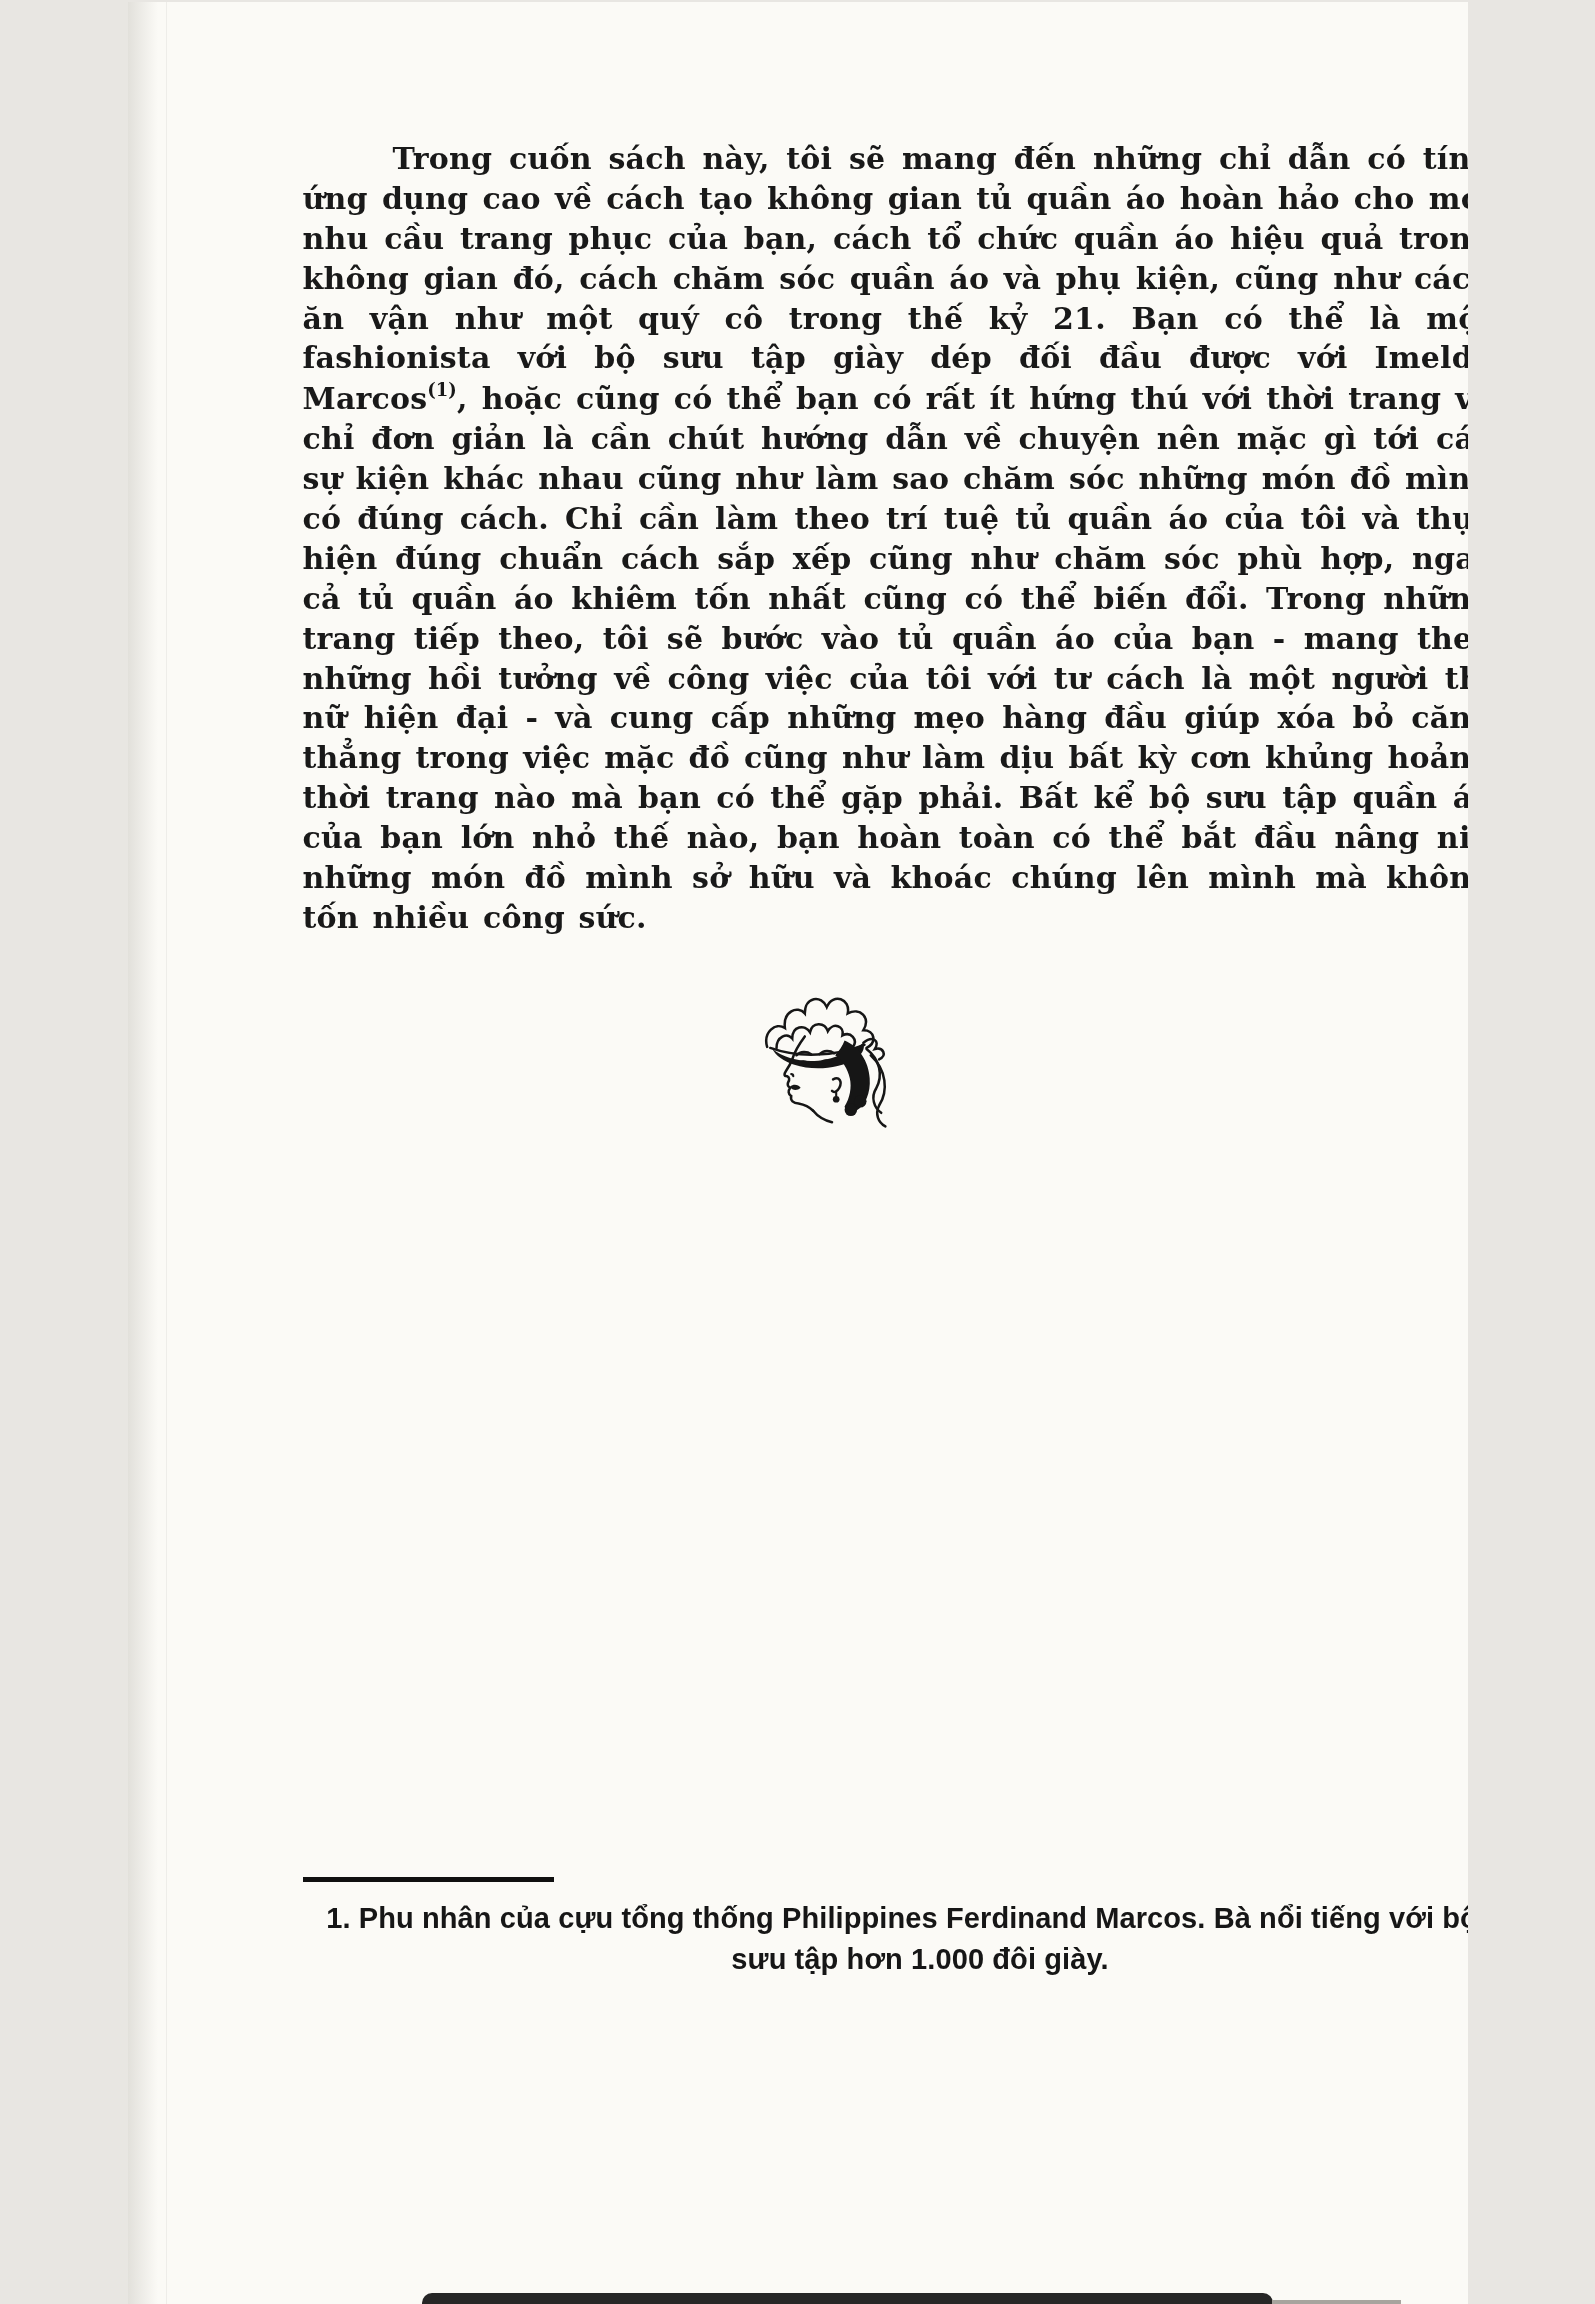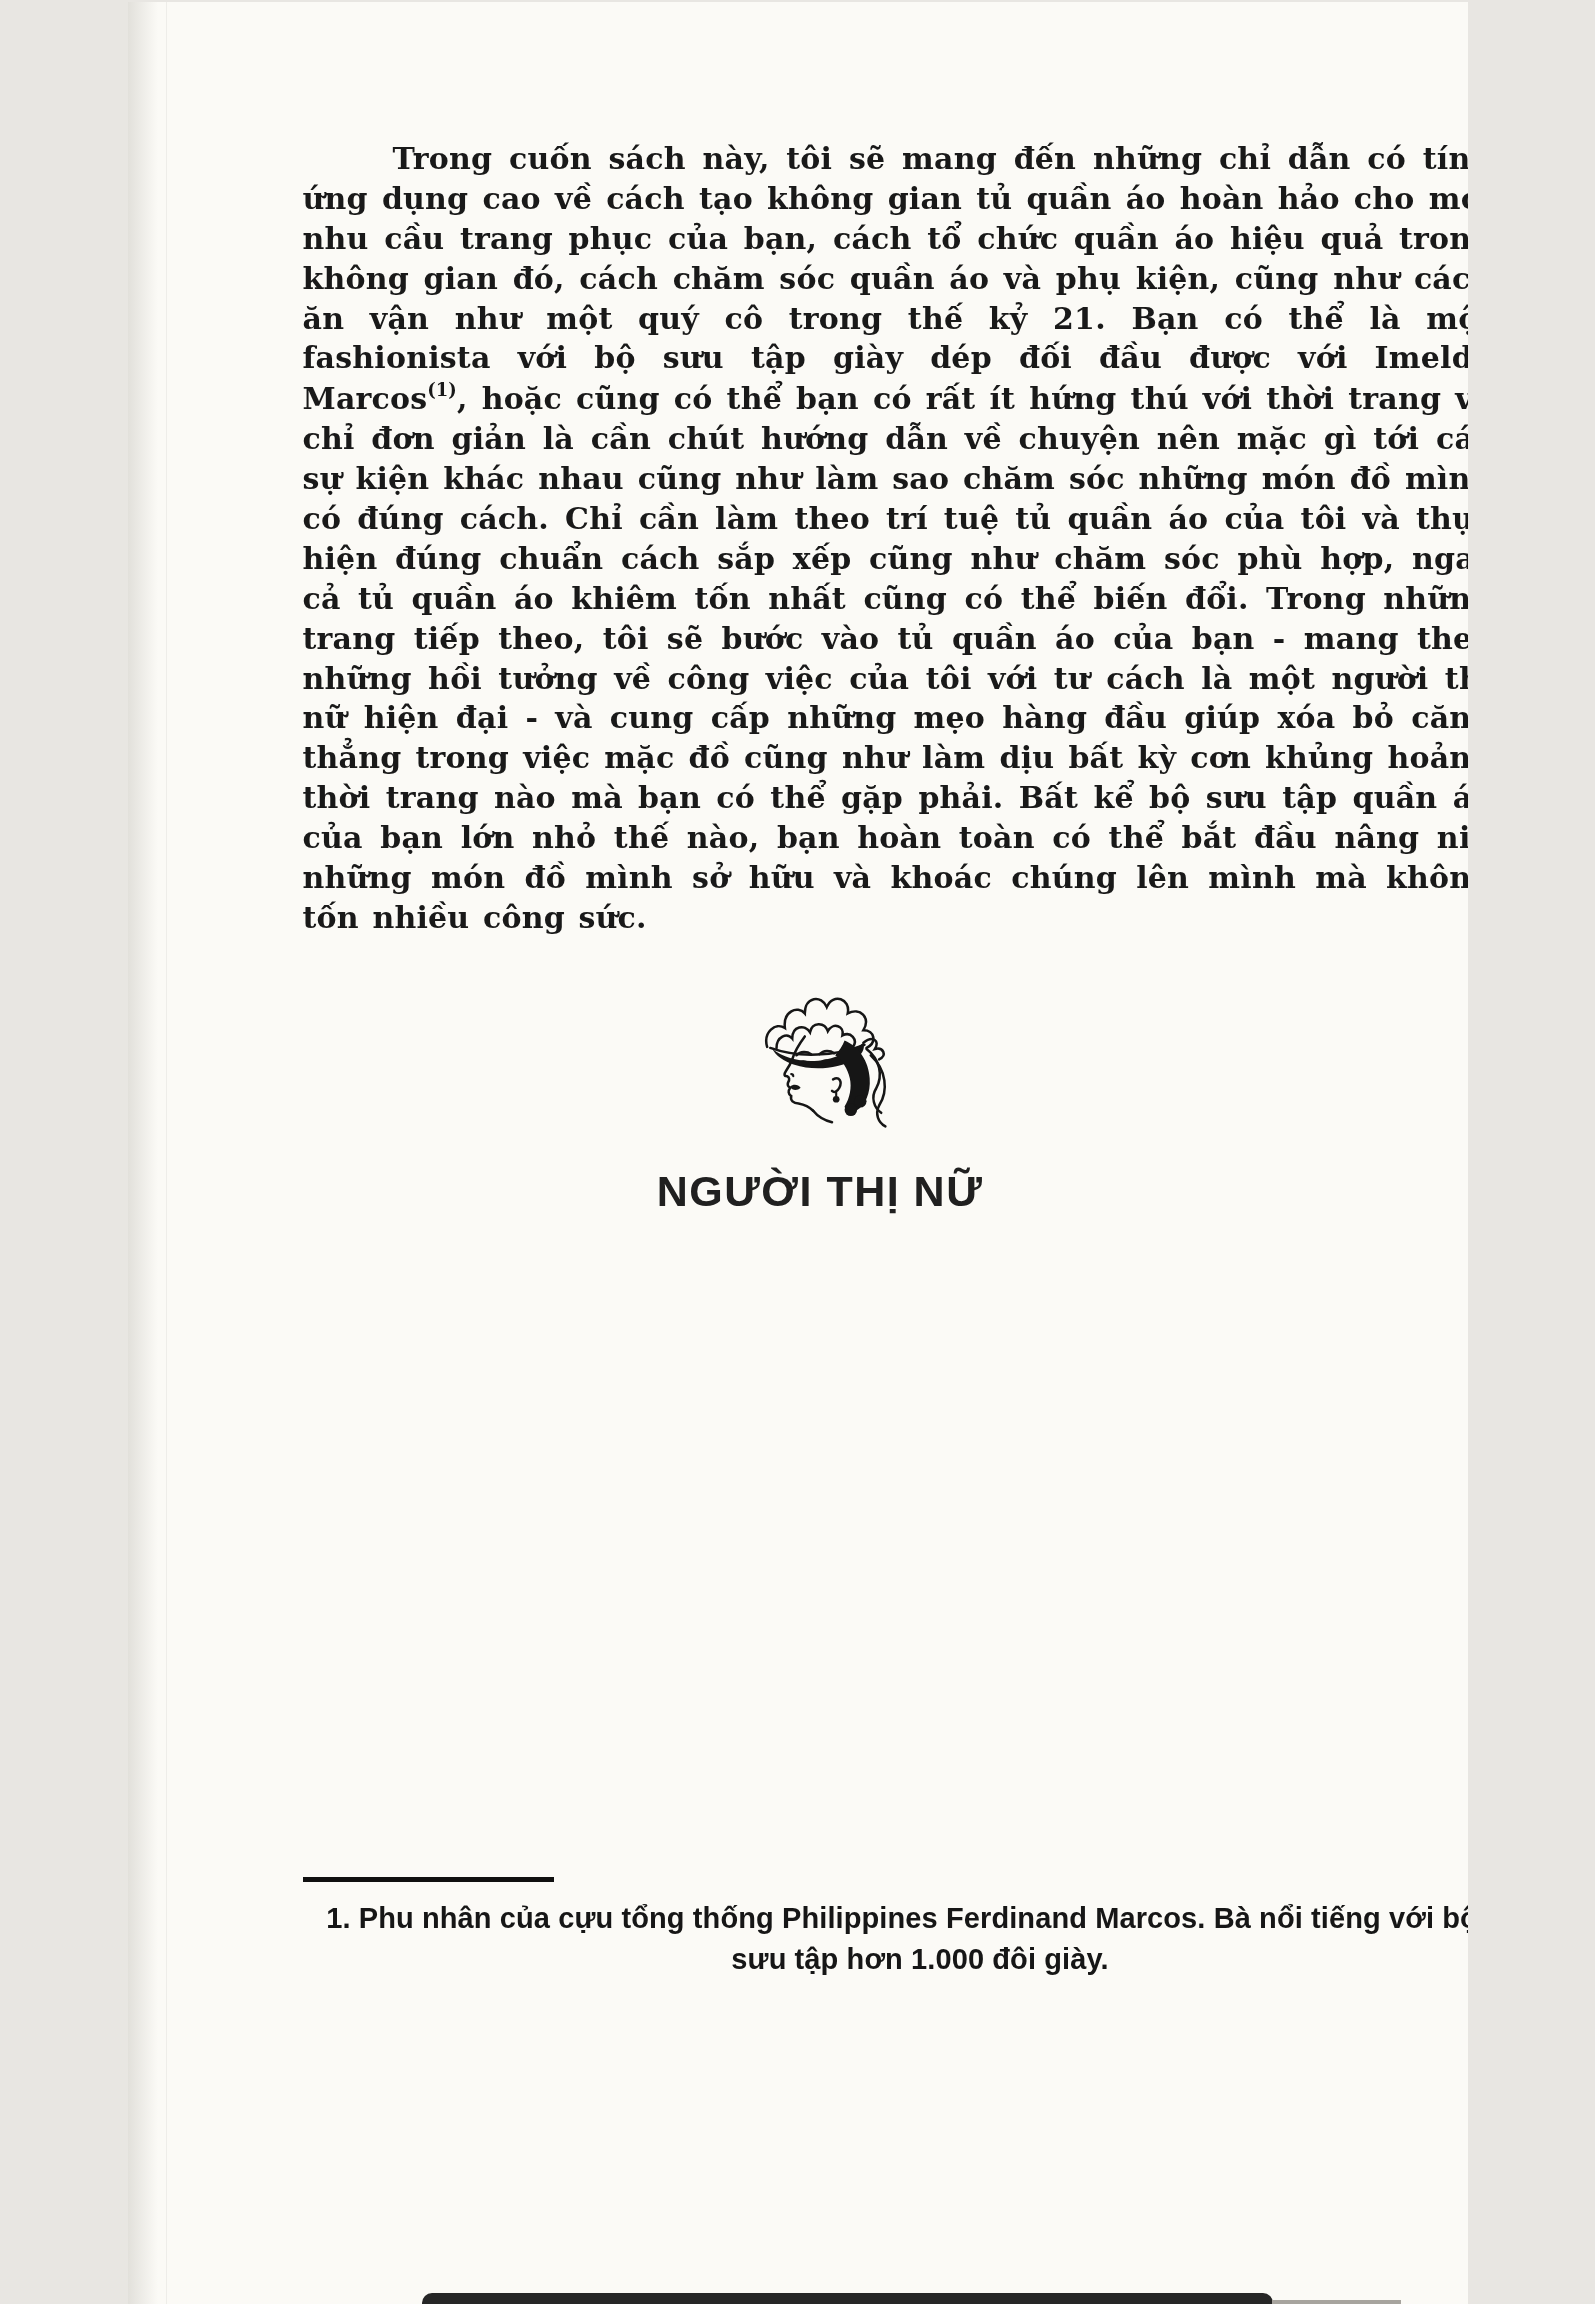--- a/index.html
+++ b/index.html
@@ -171,21 +171,20 @@
             <path d="M118,56 C132,62 141,76 142,92 C143,106 138,118 129,123 C124,126 119,124 118,119 C123,111 125,101 123,92 C121,83 116,75 109,70 C113,66 116,61 118,56 Z"></path>
             <circle cx="124" cy="122" r="6"></circle>
             <circle cx="133" cy="114" r="6"></circle>
             <path d="M73,77 C76,74 81,74 84,77 C81,80 76,80 73,77 Z"></path>
             <path d="M95,76 C98,73 103,73 106,76 C103,79 98,79 95,76 Z"></path>
             <path d="M66,100 C69,97 74,98 76,101 C73,104 68,104 66,100 Z"></path>
             <circle cx="110" cy="112" r="3.2"></circle>
           </g>
         </svg>
       </figure>
-      <h1 class="section-title">NGƯỜI THỊ NỮ</h1>
     </div>
   </div>
 
   <aside class="margin-column">
     <span class="page-number">9</span>
     <span class="author-vertical">ALICIA HEALEY</span>
   </aside>
 
   <footer class="footnote-area">
     <div class="footnote-rule"></div>

